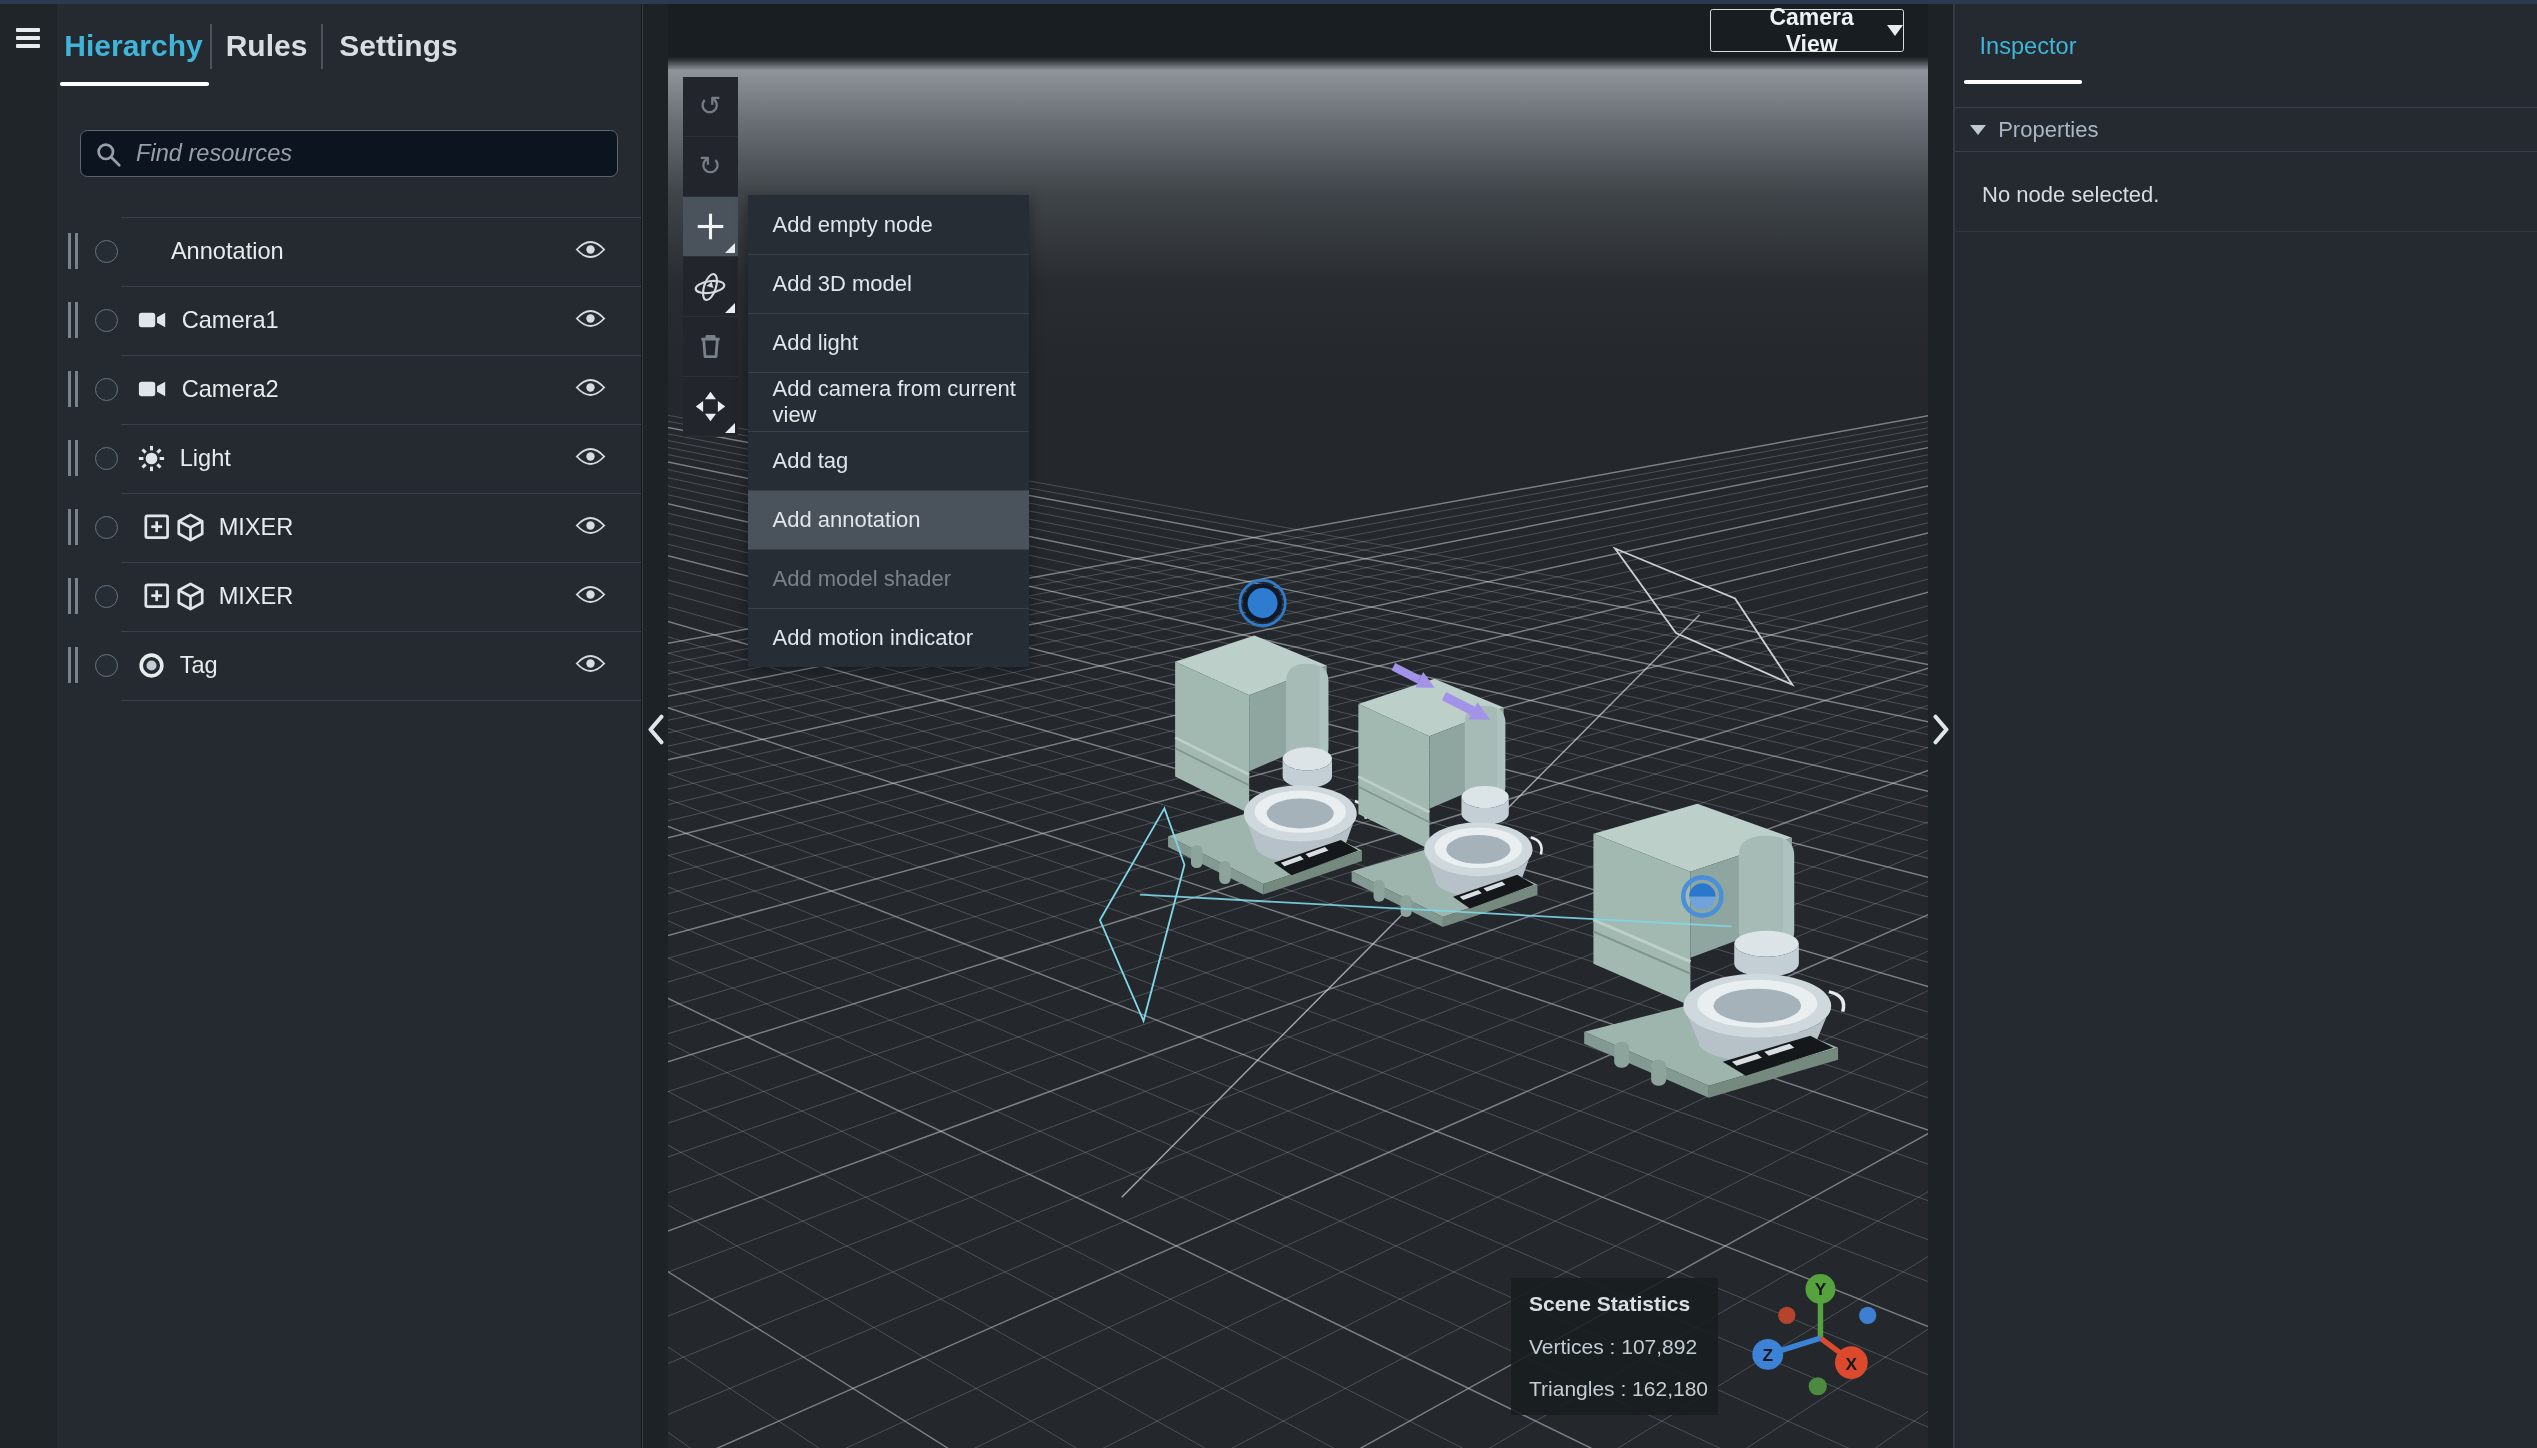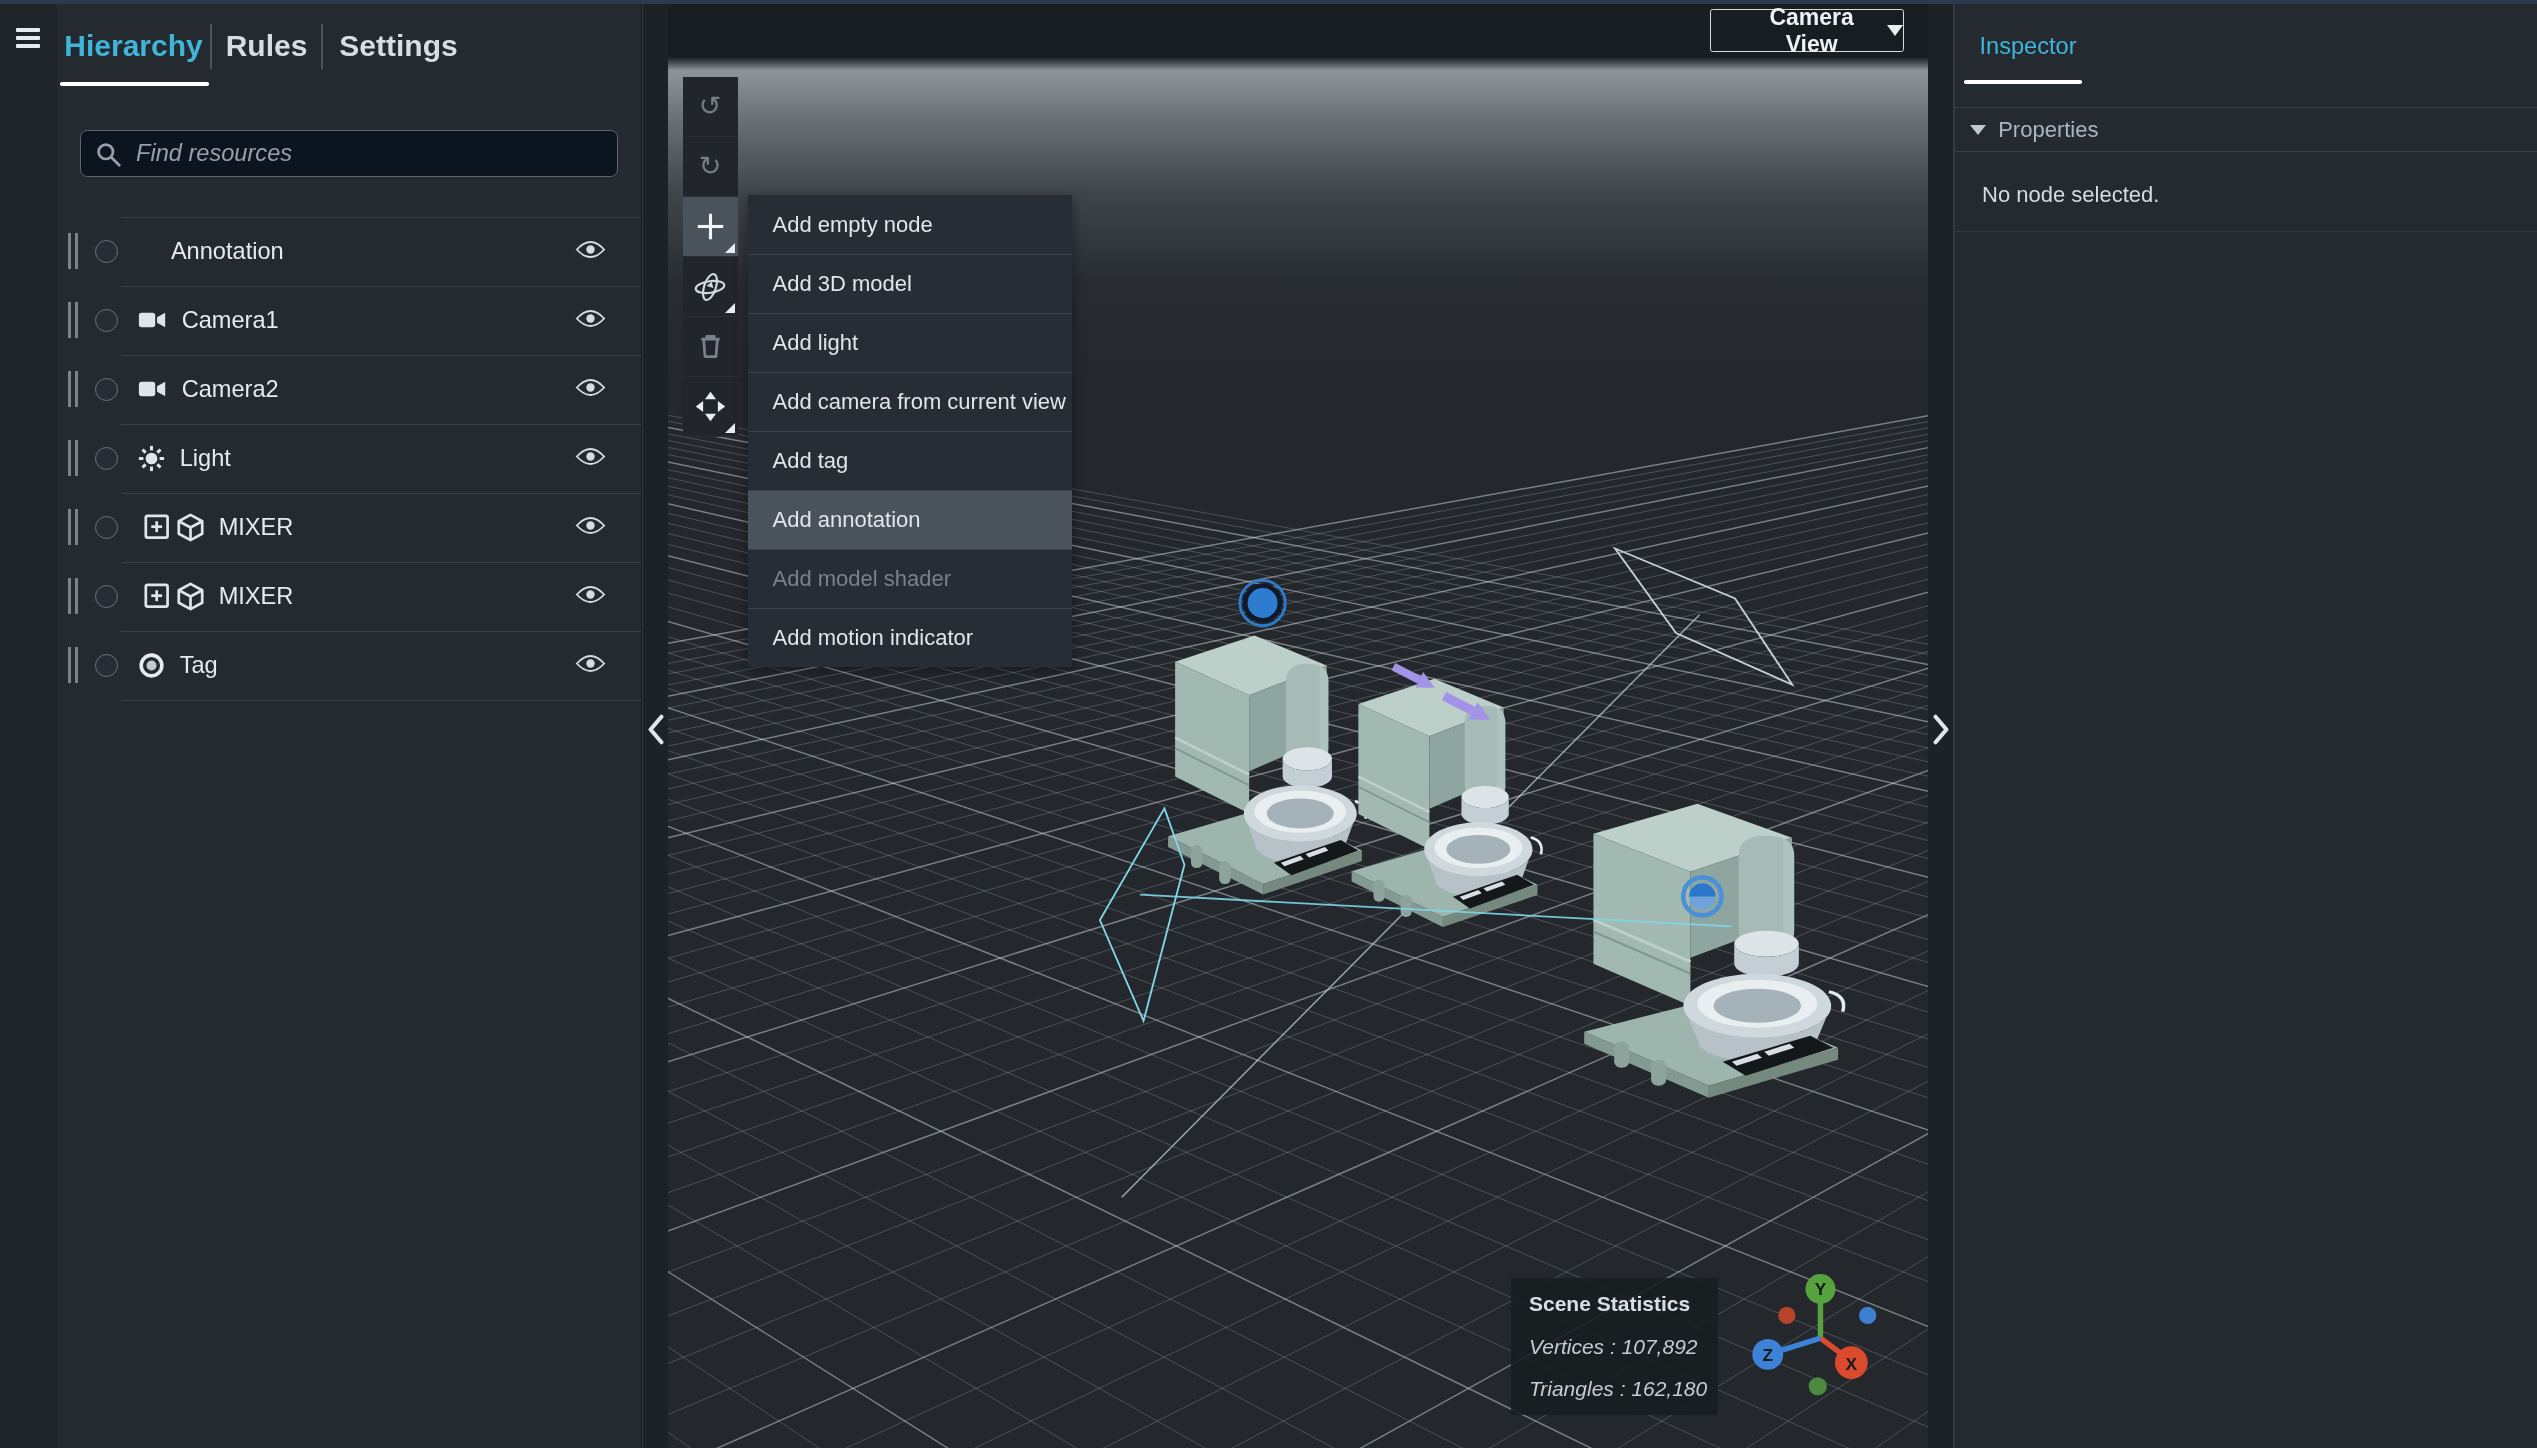--- a/index.html
+++ b/index.html
@@ -71,33 +71,33 @@
   
   .vp-toolbar { position:absolute; left:14.5px; top:21px; width:55px; background:#22262c; z-index:30; }
   .tool-btn { position:relative; width:55px; height:60px; background:#22262c; border:0; border-bottom:0.9px solid #2b3036;
               cursor:pointer; display:flex; align-items:center; justify-content:center; }
   .tool-btn.active { background:#4a525b; }
   .tool-btn.flyout::after { content:""; position:absolute; right:2.7px; bottom:2.7px; width:0; height:0;
               border-left:10px solid transparent; border-bottom:10px solid #e8edf0; }
   .tool-glyph { font-size:27px; color:#747d86; line-height:1; }
 
   
-  .add-menu { position:absolute; left:80px; top:139px; width:324px; background:#272d34; z-index:40;
+  .add-menu { position:absolute; left:80px; top:139px; width:281px; background:#272d34; z-index:40;
               box-shadow:0 3.6px 12.7px rgba(0,0,0,0.4); }
   .menu-item { height:59px; display:flex; align-items:center; padding-left:24.5px; font-size:22px; color:#e0e6ea;
                cursor:pointer; border-top:0.9px solid #3a414a; }
   .menu-item:first-child { border-top:0; }
   .menu-item.highlighted { background:#4a525b; }
   .menu-item.disabled { color:#78828b; cursor:default; }
 
   
   .scene-stats { position:absolute; left:843px; top:1222px; width:207px; height:137px; z-index:20;
                  background:rgba(24,28,32,0.88); border-radius:1.8px; padding:13.6px 0 0 18px; }
   .scene-stats .stats-title { font-size:21px; font-weight:bold; color:#d9e0e5; margin-bottom:19px; }
-  .scene-stats .stats-line { font-size:21px; color:#c4cdd4; margin-bottom:18px;font-style:italic; }
+  .scene-stats .stats-line { font-size:21px; color:#c4cdd4; margin-bottom:18px; }
 
   
   .inspector { position:absolute; left:1954px; top:3.6px; width:583px; height:1445px; background:#252a30;
                border-left:0.9px solid #343b42; }
   .insp-title { position:absolute; left:24.5px; top:29px; font-size:23.6px; font-weight:normal; color:#3fb5d9; }
   .insp-underline { position:absolute; left:9px; top:76px; width:118px; height:4.5px; background:#ffffff; border-radius:1.8px; }
   .insp-div { position:absolute; left:0; width:100%; height:0.9px; background:#3a414a; }
   .insp-section-header { position:absolute; left:0; top:104px; width:100%; height:44px; background:none; border:0;
                cursor:pointer; display:flex; align-items:center; padding-left:14.5px; gap:12.7px; }
   .caret-down-sm { width:0; height:0; border-left:8.2px solid transparent; border-right:8.2px solid transparent;

